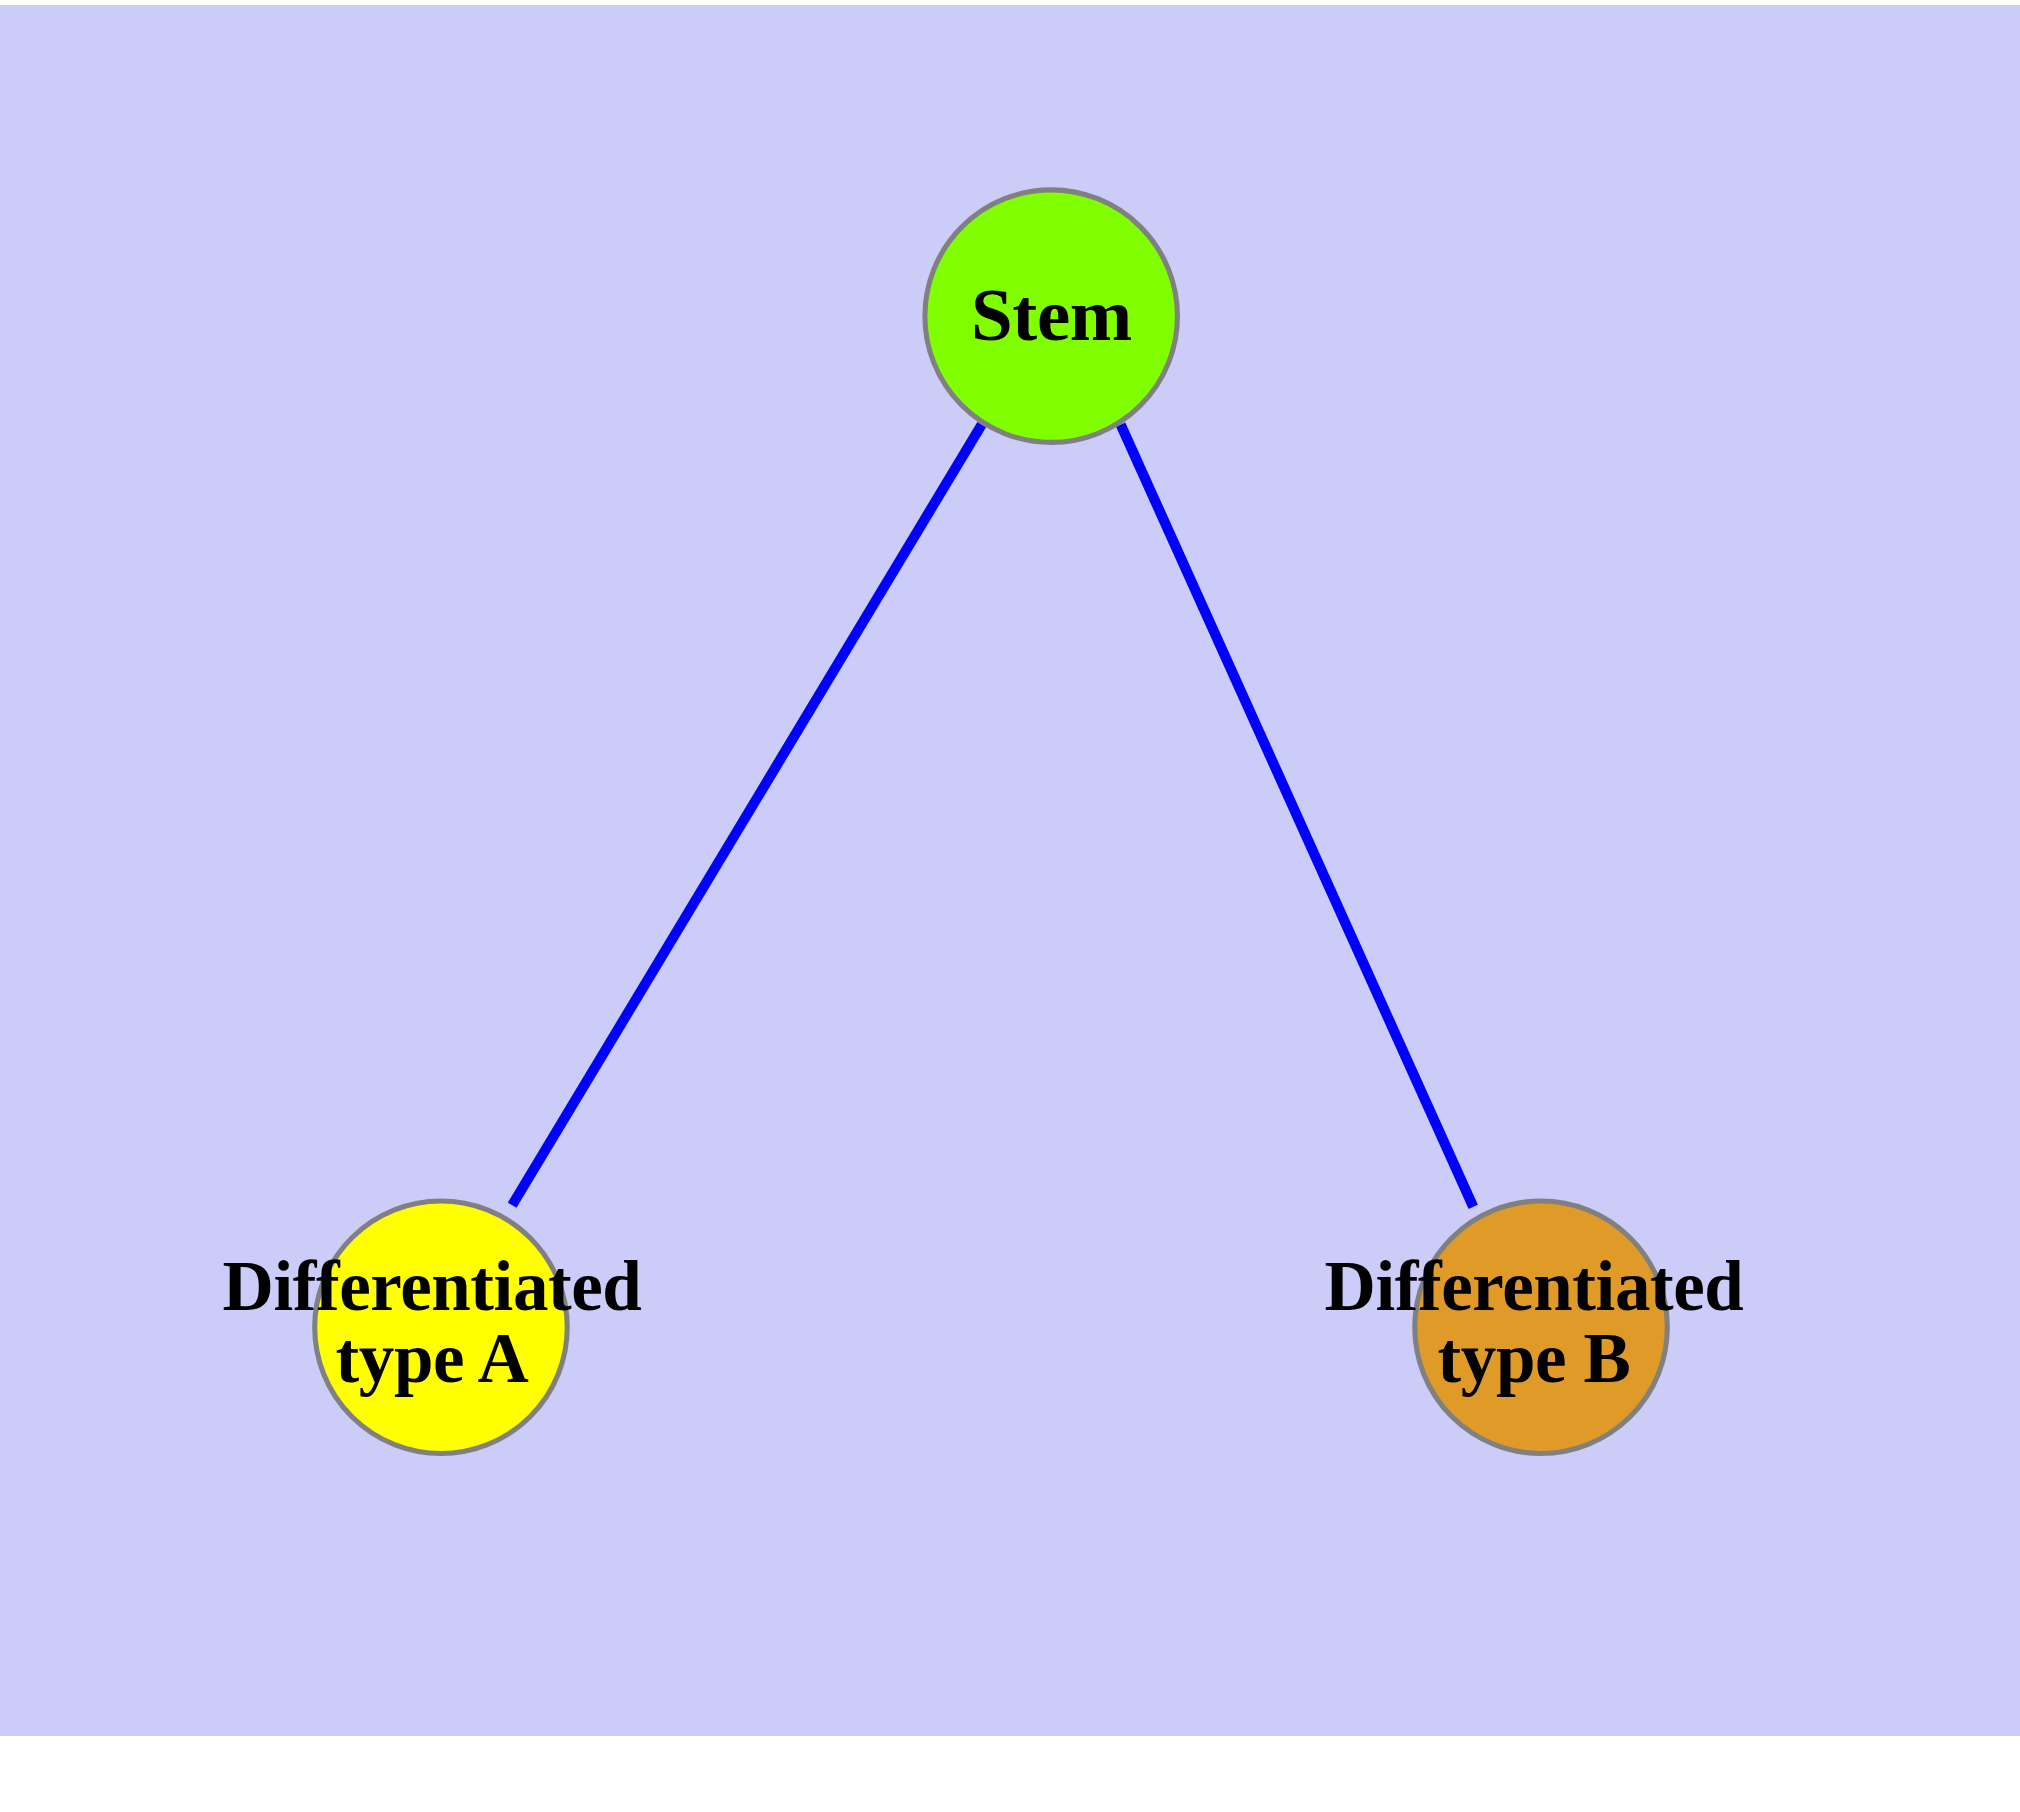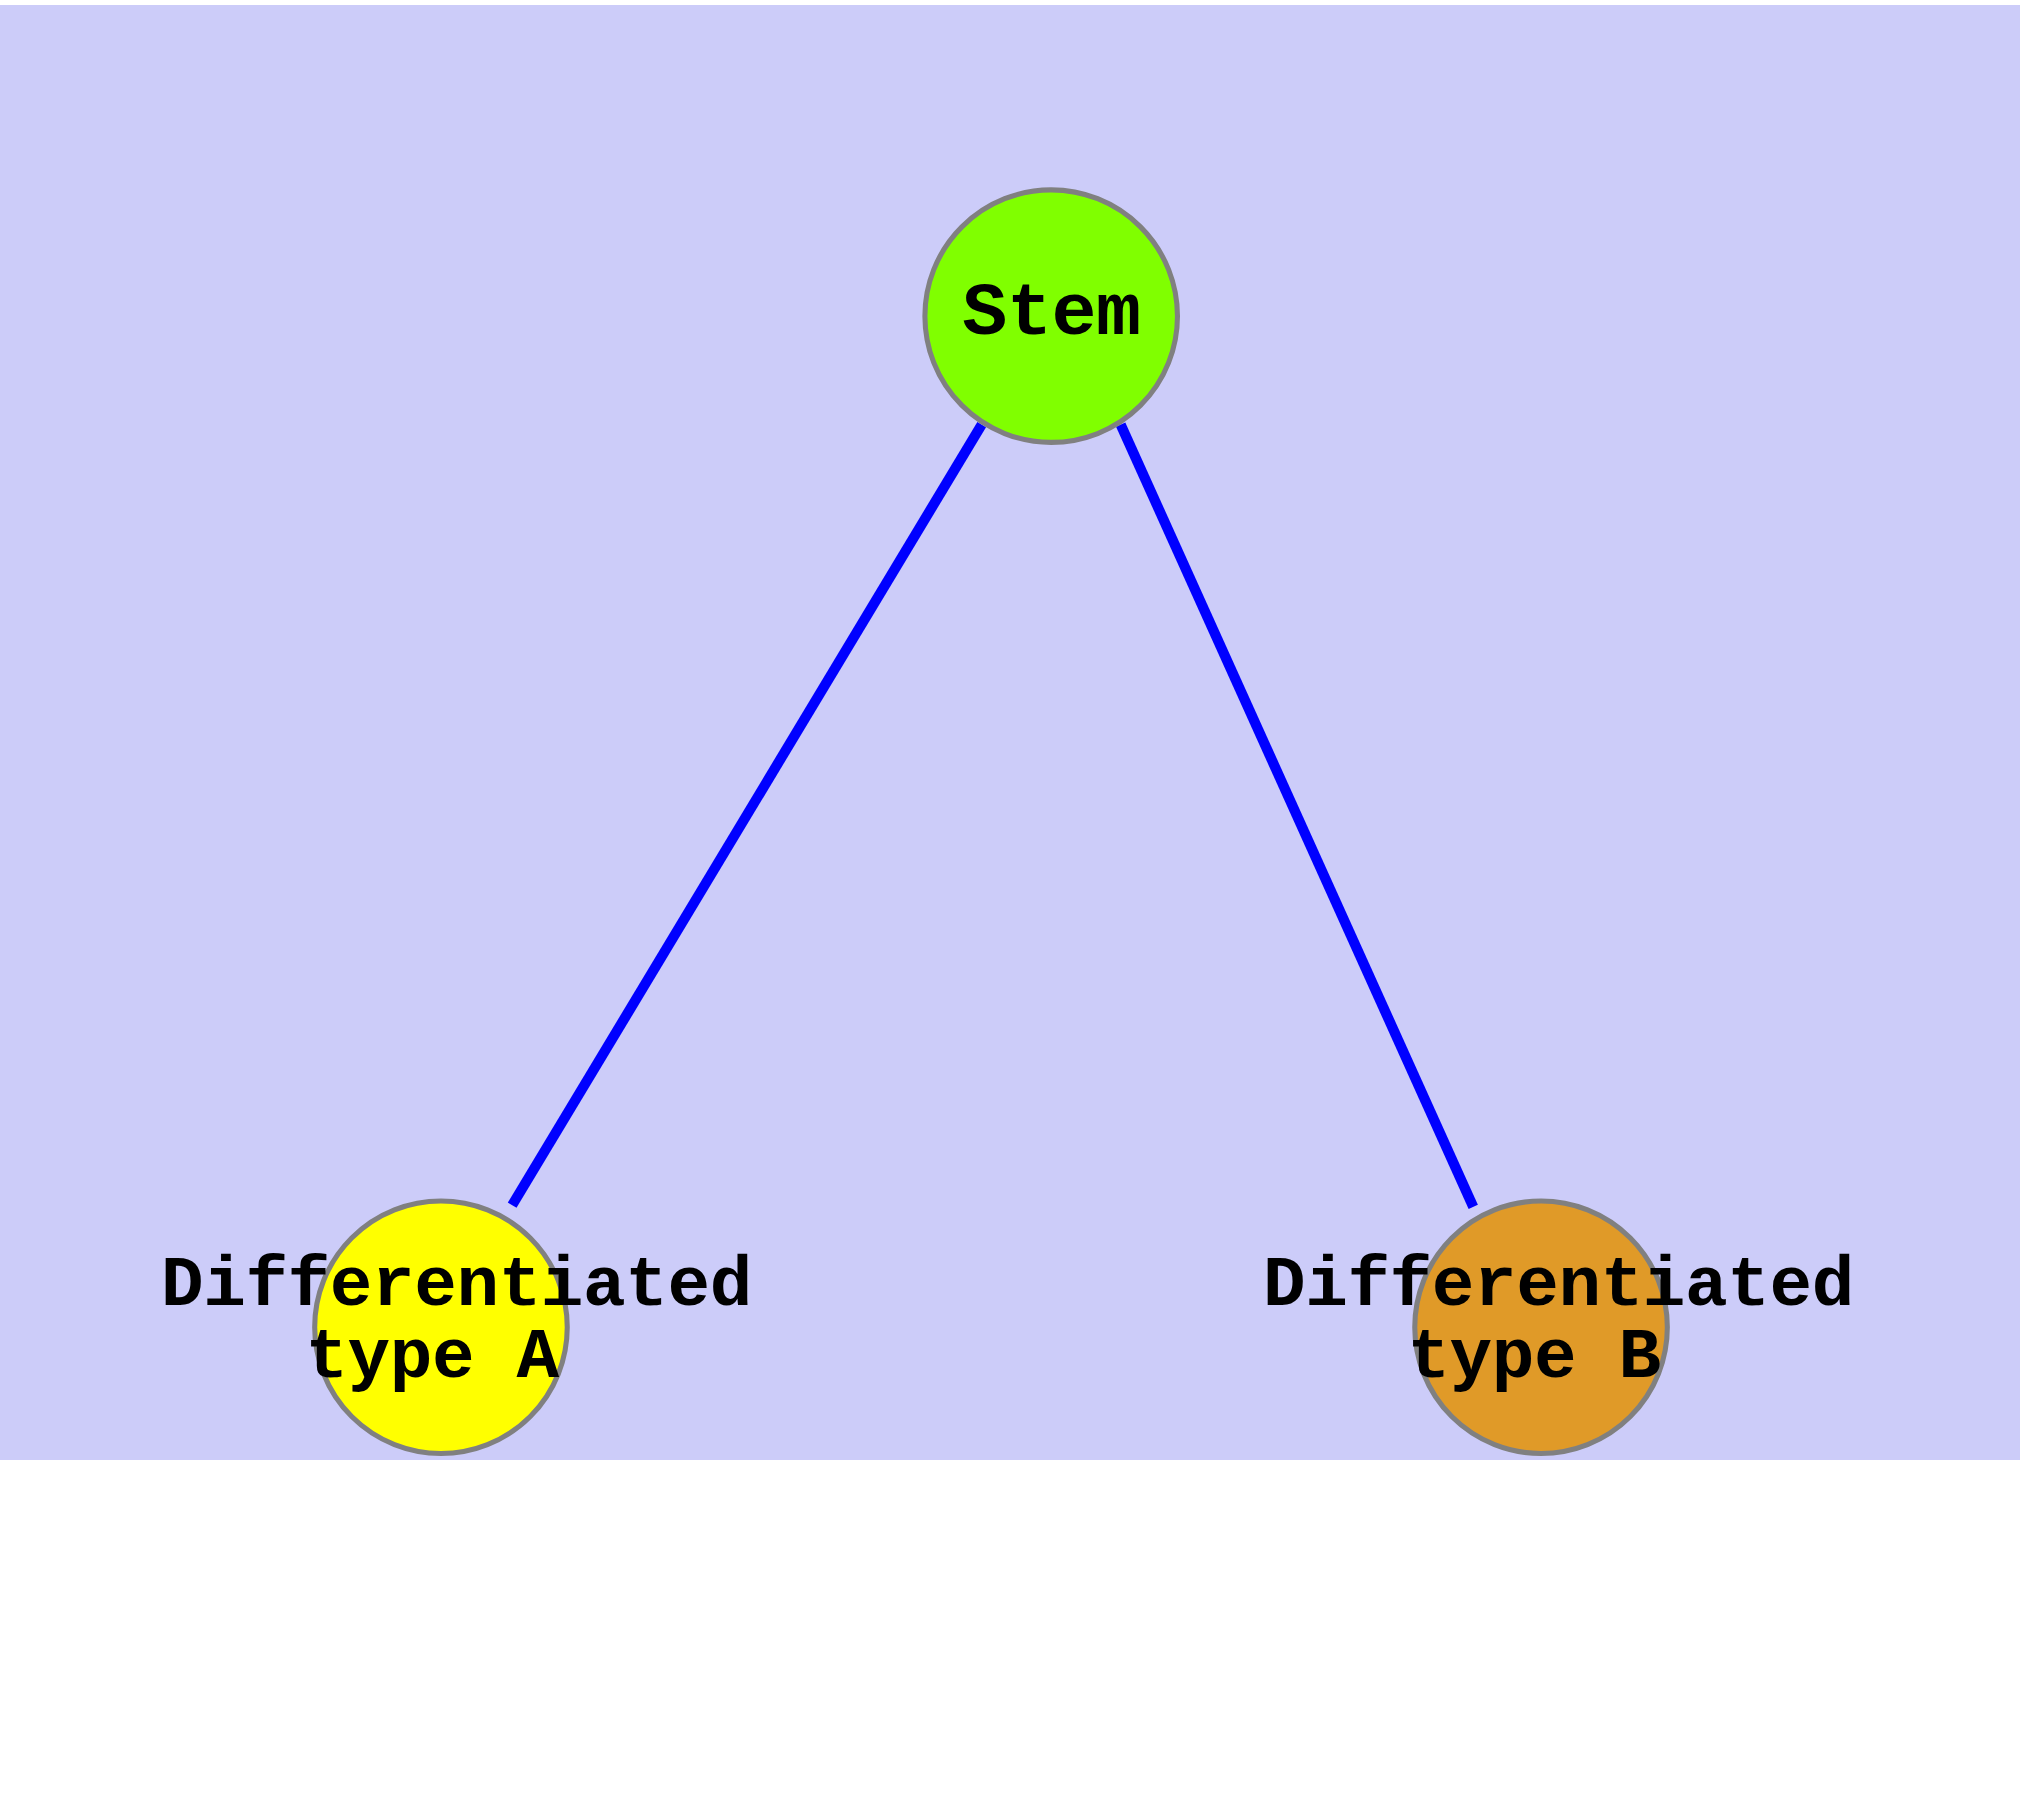--- a/index.html
+++ b/index.html
@@ -3,24 +3,24 @@
 <meta charset="utf-8">
 <style>
   html, body {
     margin: 0;
     padding: 0;
     background: #ffffff;
   }
   #stage {
     position: relative;
     width: 2021px;
-    height: 1460px;
+    height: 1736px;
     overflow: hidden;
     background: #ffffff;
-    font-family: Liberation Mono, monospace;
+    font-family: Liberation Serif, serif;
   }
   #canvas-bg {
     position: absolute;
     left: 0;
     top: 5.1px;
     width: 2021px;
     height: 1807px;
     background: #ccccf9;
   }
   #graph-svg {

